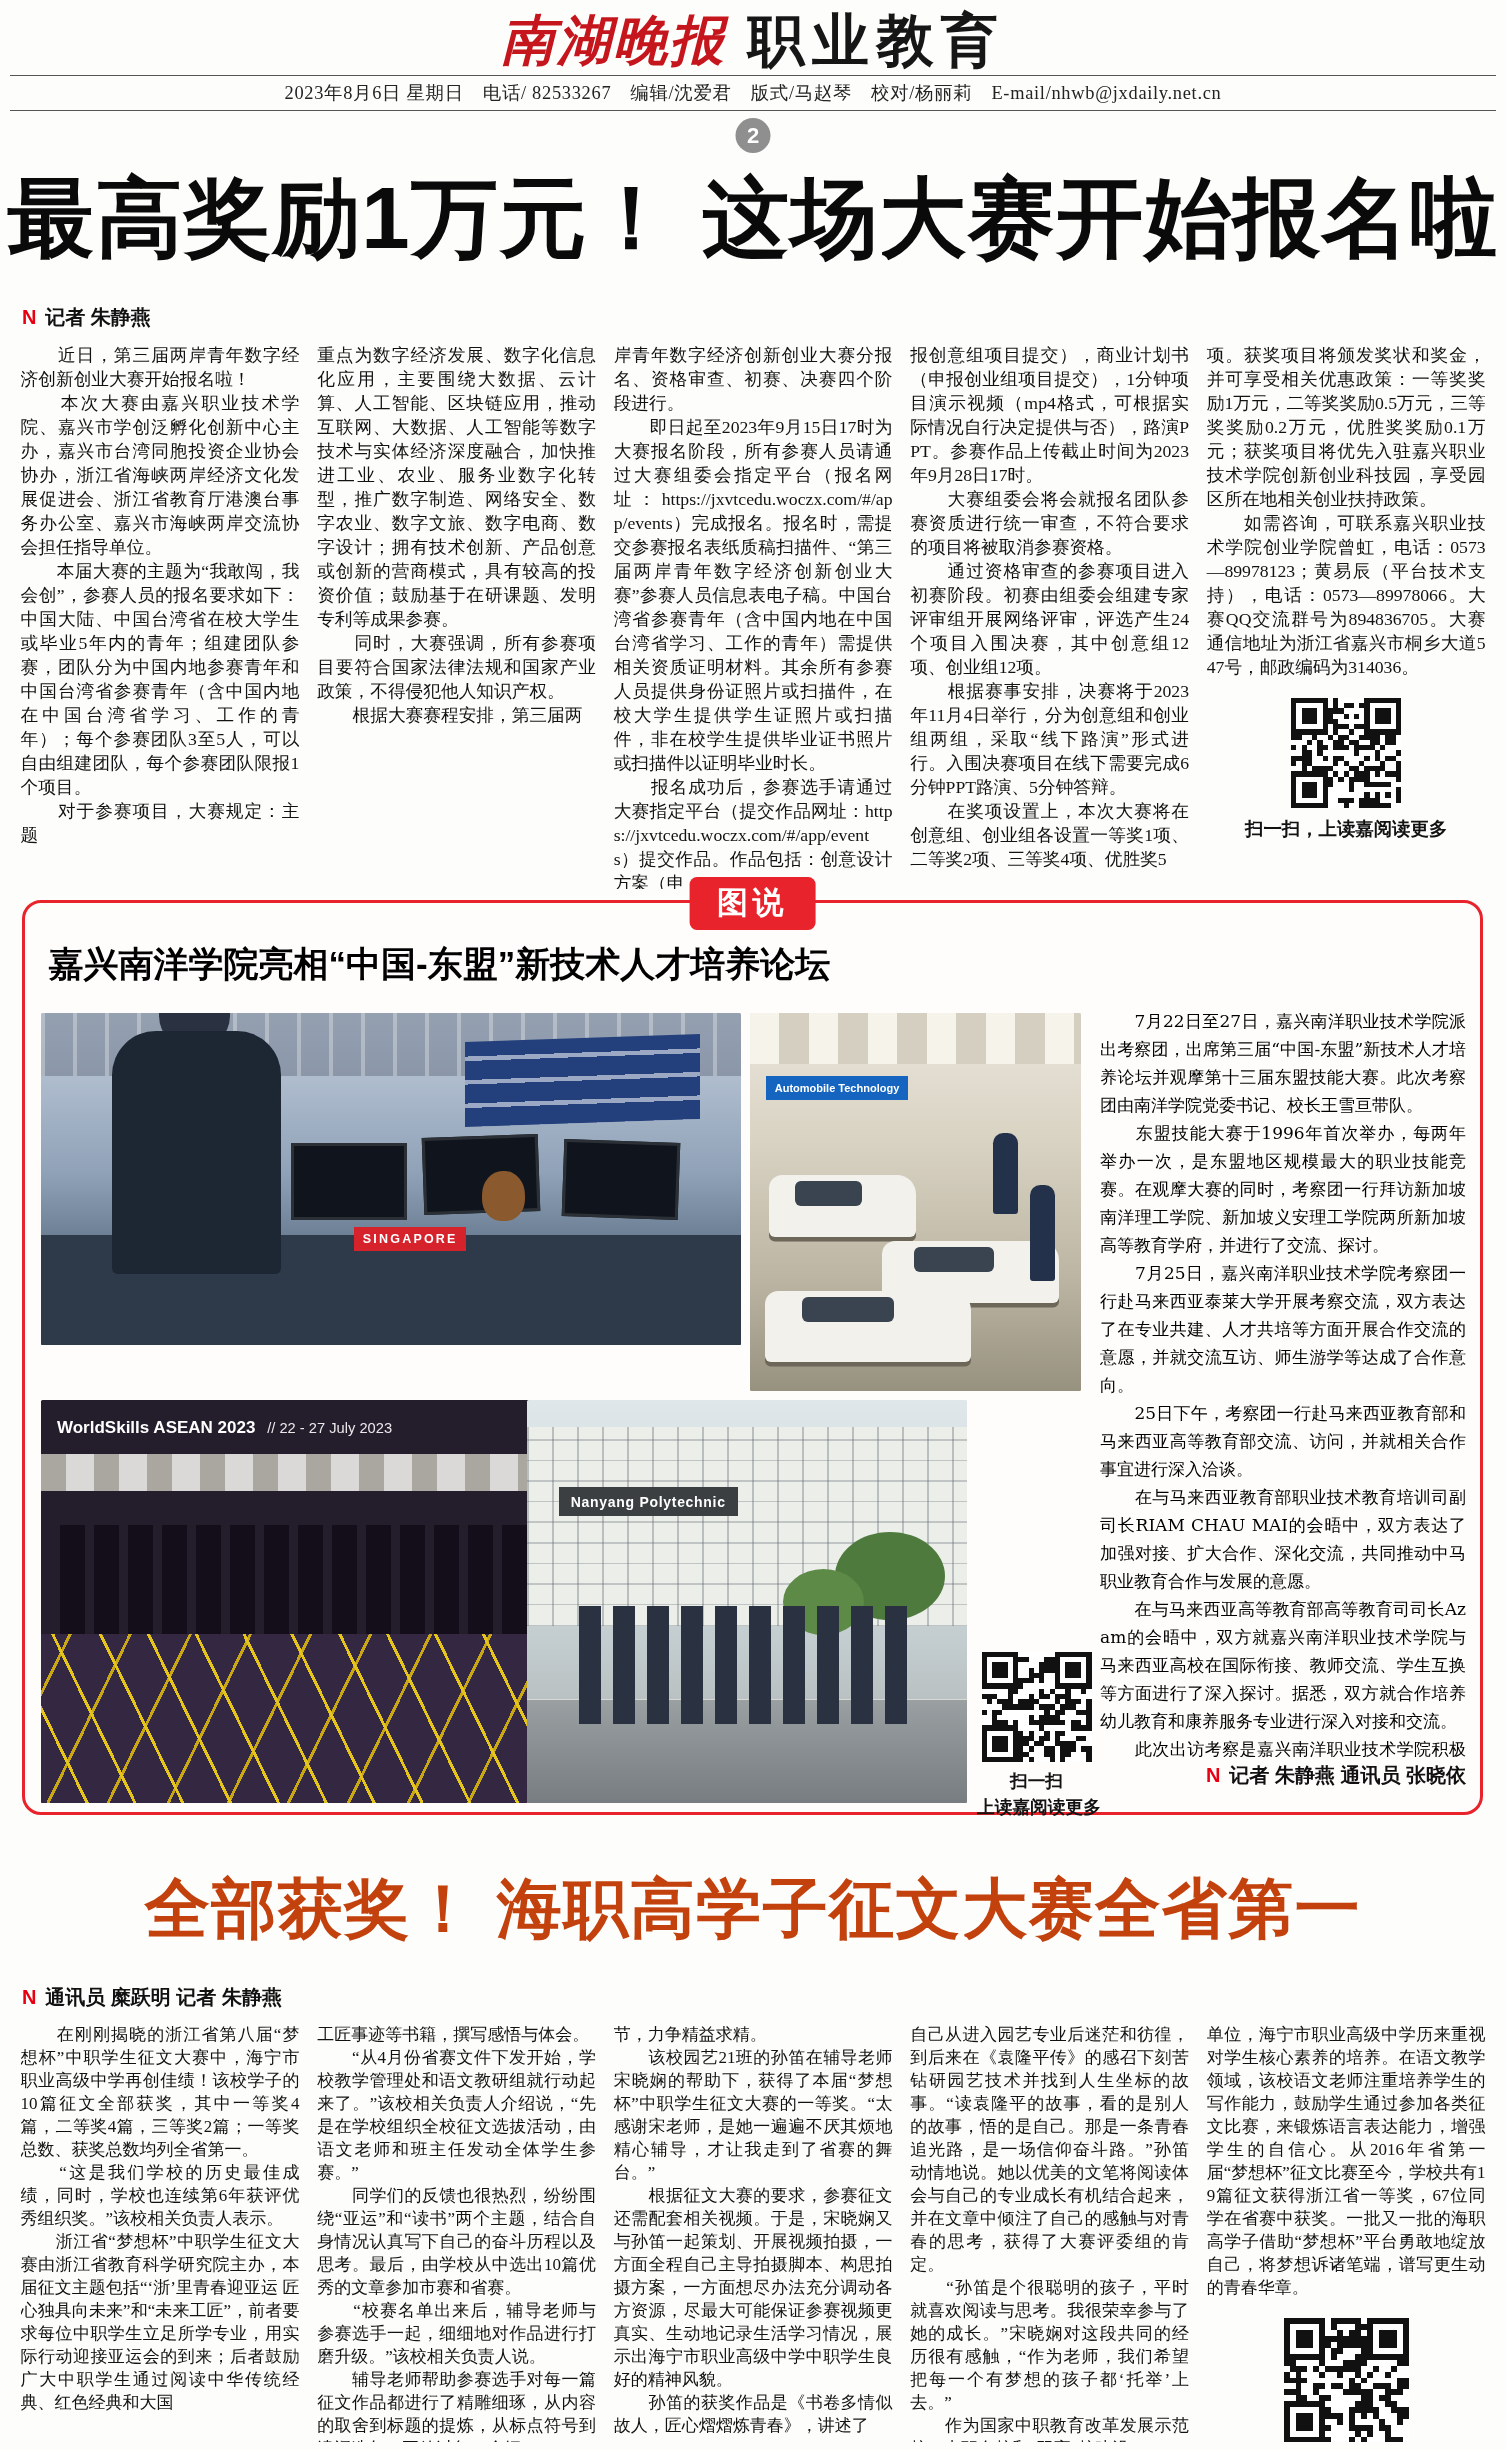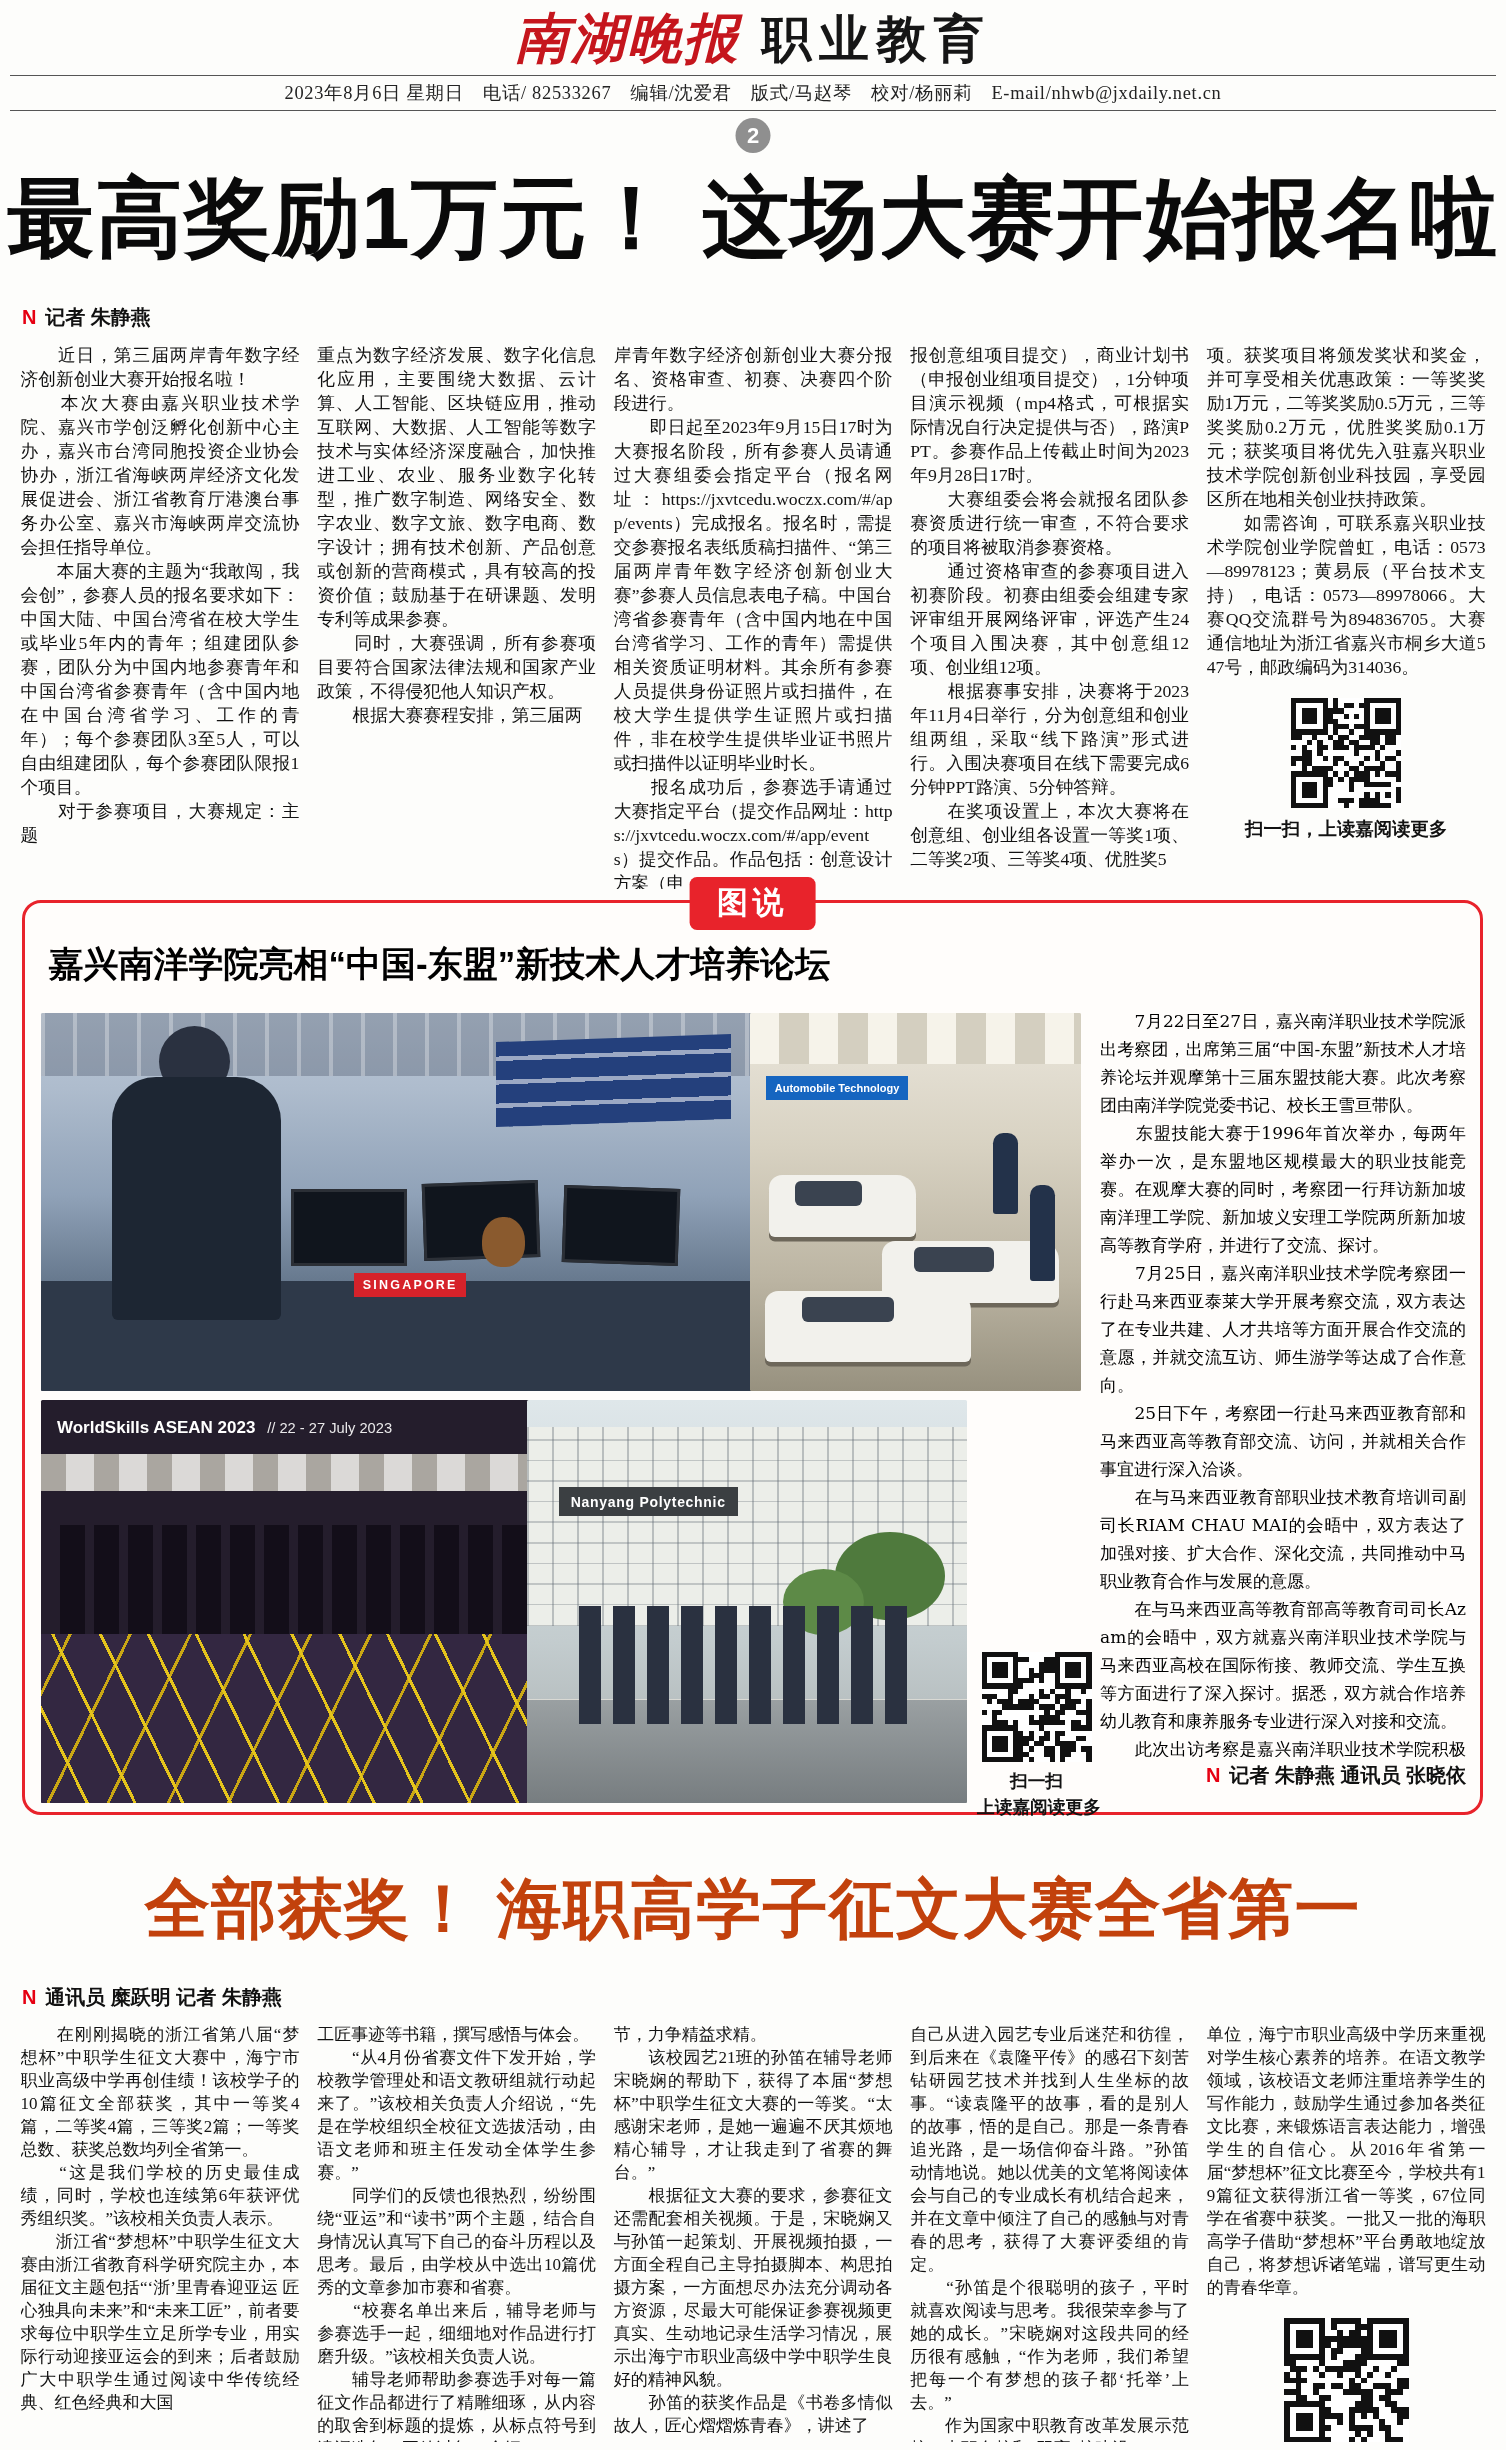--- a/index.html
+++ b/index.html
@@ -3,21 +3,21 @@
 <meta charset="utf-8">
 <style>
   html,body{margin:0;padding:0;background:#d9d9d9;}
   .page{position:relative;width:1506px;height:2450px;margin:0 auto;background:#fdfdfb;
         font-family:"Liberation Serif",serif;color:#121212;overflow:hidden;}
 
   
   .mast-row{position:absolute;top:2.9px;left:0;width:100%;text-align:center;white-space:nowrap;}
   .logo{color:#c5161d;font-size:54px;font-weight:bold;font-style:italic;
         font-family:Liberation Sans, sans-serif;letter-spacing:2.2px;margin-right:22px;vertical-align:middle;}
-  .section-title{font-size:50px;font-weight:bold;color:#161616;letter-spacing:7.4px;
+  .section-title{font-size:57px;font-weight:bold;color:#161616;letter-spacing:7.4px;
         font-family:"Liberation Serif",serif;vertical-align:middle;}
   .rule{position:absolute;left:10.3px;right:10.3px;border-top:1.5px solid #555;}
   .rule.r1{top:75px;}
   .rule.r2{top:110px;}
   .dateline{position:absolute;top:80px;left:0;width:100%;text-align:center;
         font-size:18.4px;color:#232323;letter-spacing:0.7px;}
   .page-badge{position:absolute;top:118px;left:50%;transform:translateX(-50%);
         width:35px;height:35px;border-radius:50%;background:#8f8f8f;color:#fff;
         font-size:22px;font-weight:bold;line-height:35px;text-align:center;
         font-family:"Liberation Sans",sans-serif;}
@@ -50,22 +50,22 @@
 
   
   .photo-box{position:absolute;top:900px;left:22px;width:1461px;height:915px;
         border:3.7px solid #e8232b;border-radius:19px;background:#fffdfb;box-sizing:border-box;}
   .photo-tab{position:absolute;top:-26.5px;left:50%;transform:translateX(-50%);
         background:#e8232b;color:#fff;font-size:31px;font-weight:bold;
         padding:5.9px 28px;border-radius:7.4px;font-family:"Liberation Sans",sans-serif;letter-spacing:4.4px;}
   .photo-head{position:absolute;top:38px;left:23.5px;margin:0;font-family:"Liberation Sans",sans-serif;
         font-size:35px;font-weight:bold;color:#000;white-space:nowrap;}
   .photo{position:absolute;overflow:hidden;border-radius:1.5px;}
-  .photoA{left:16px;top:110px;width:700px;height:378px;
-        background:linear-gradient(180deg,#bcc9d8 0%,#aebccd 20%,#90a2b8 48%,#65778c 72%,#434f62 100%);padding-left:31px;}
+  .photoA{left:16px;top:110px;width:700px;height:332px;
+        background:linear-gradient(180deg,#bcc9d8 0%,#aebccd 20%,#90a2b8 48%,#65778c 72%,#434f62 100%);}
   .photoB{left:725px;top:110px;width:331px;height:378px;
         background:linear-gradient(180deg,#eae6dc 0%,#d8d2c2 35%,#bcb5a3 70%,#97917f 100%);}
   .photoC{left:16px;top:497px;width:546px;height:403px;background:#241d2c;}
   .photoD{left:502px;top:497px;width:440px;height:403px;
         background:linear-gradient(180deg,#dfe7ea 0%,#cfd9dd 30%,#c3ccce 60%,#a7adae 100%);}
 
   
   .pa-truss{position:absolute;top:0;left:0;right:0;height:63px;background:rgba(30,40,60,.25);
         background-image:repeating-linear-gradient(90deg,rgba(255,255,255,.3) 0 4.4px,transparent 4.4px 32px);}
   .pa-banner{position:absolute;top:25px;right:41px;width:235px;height:85px;background:#24407c;

